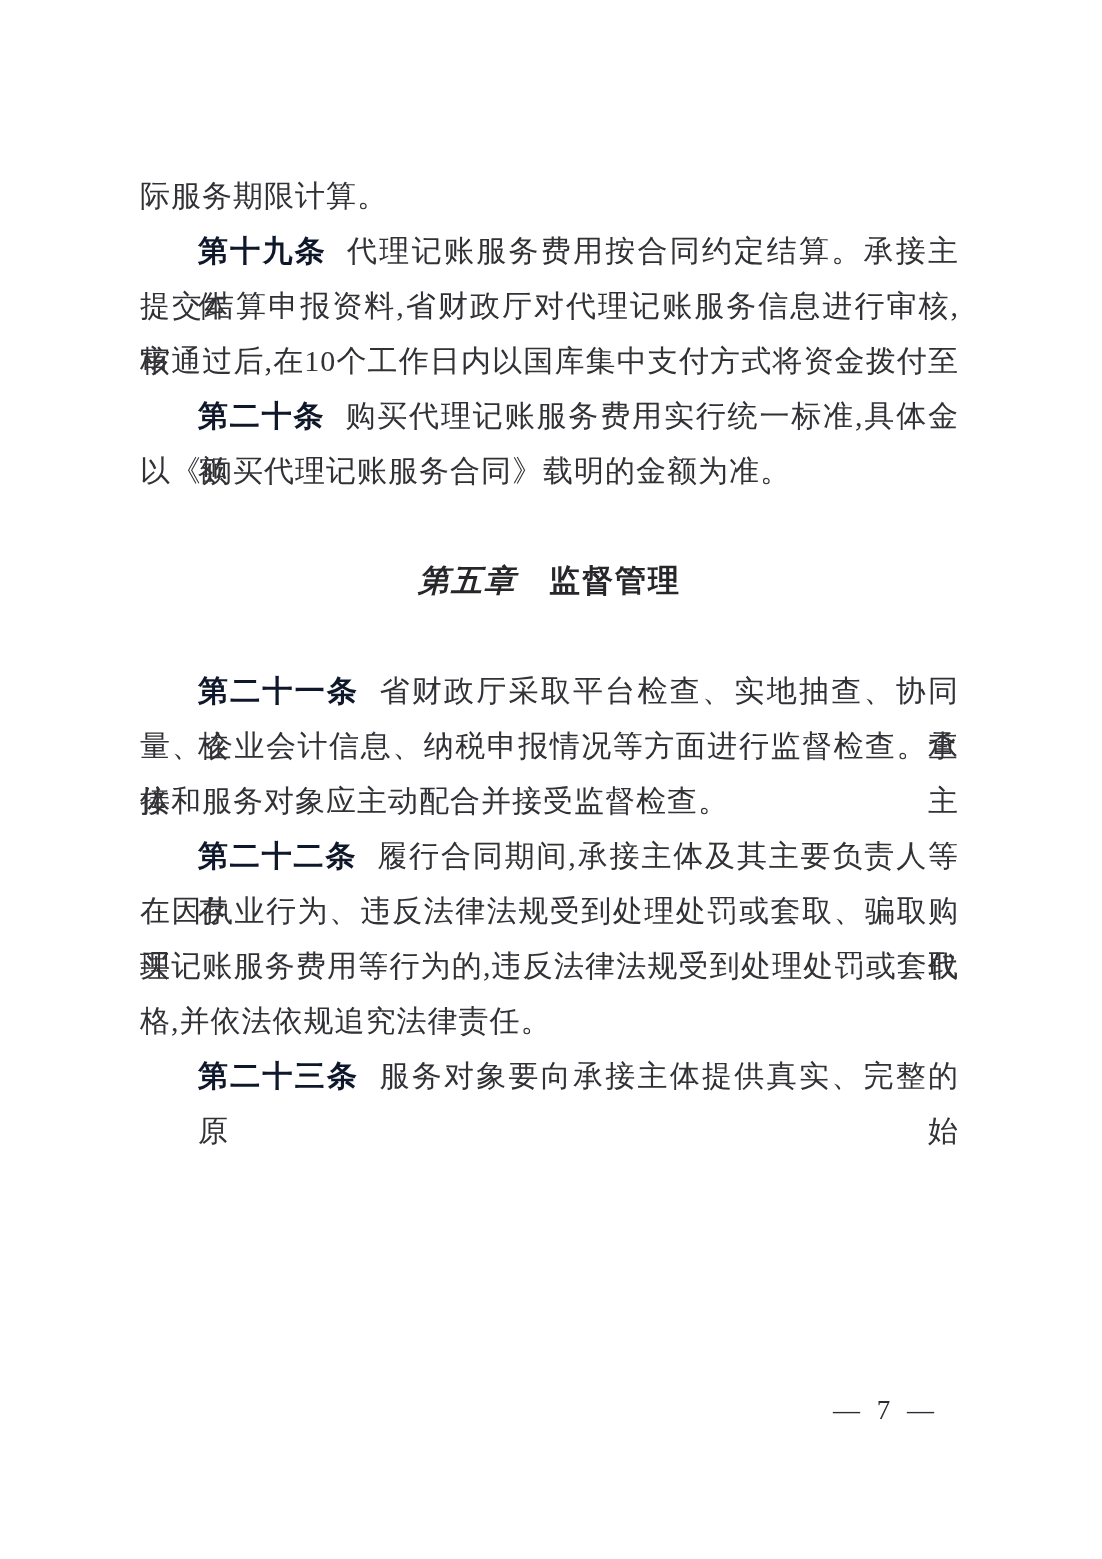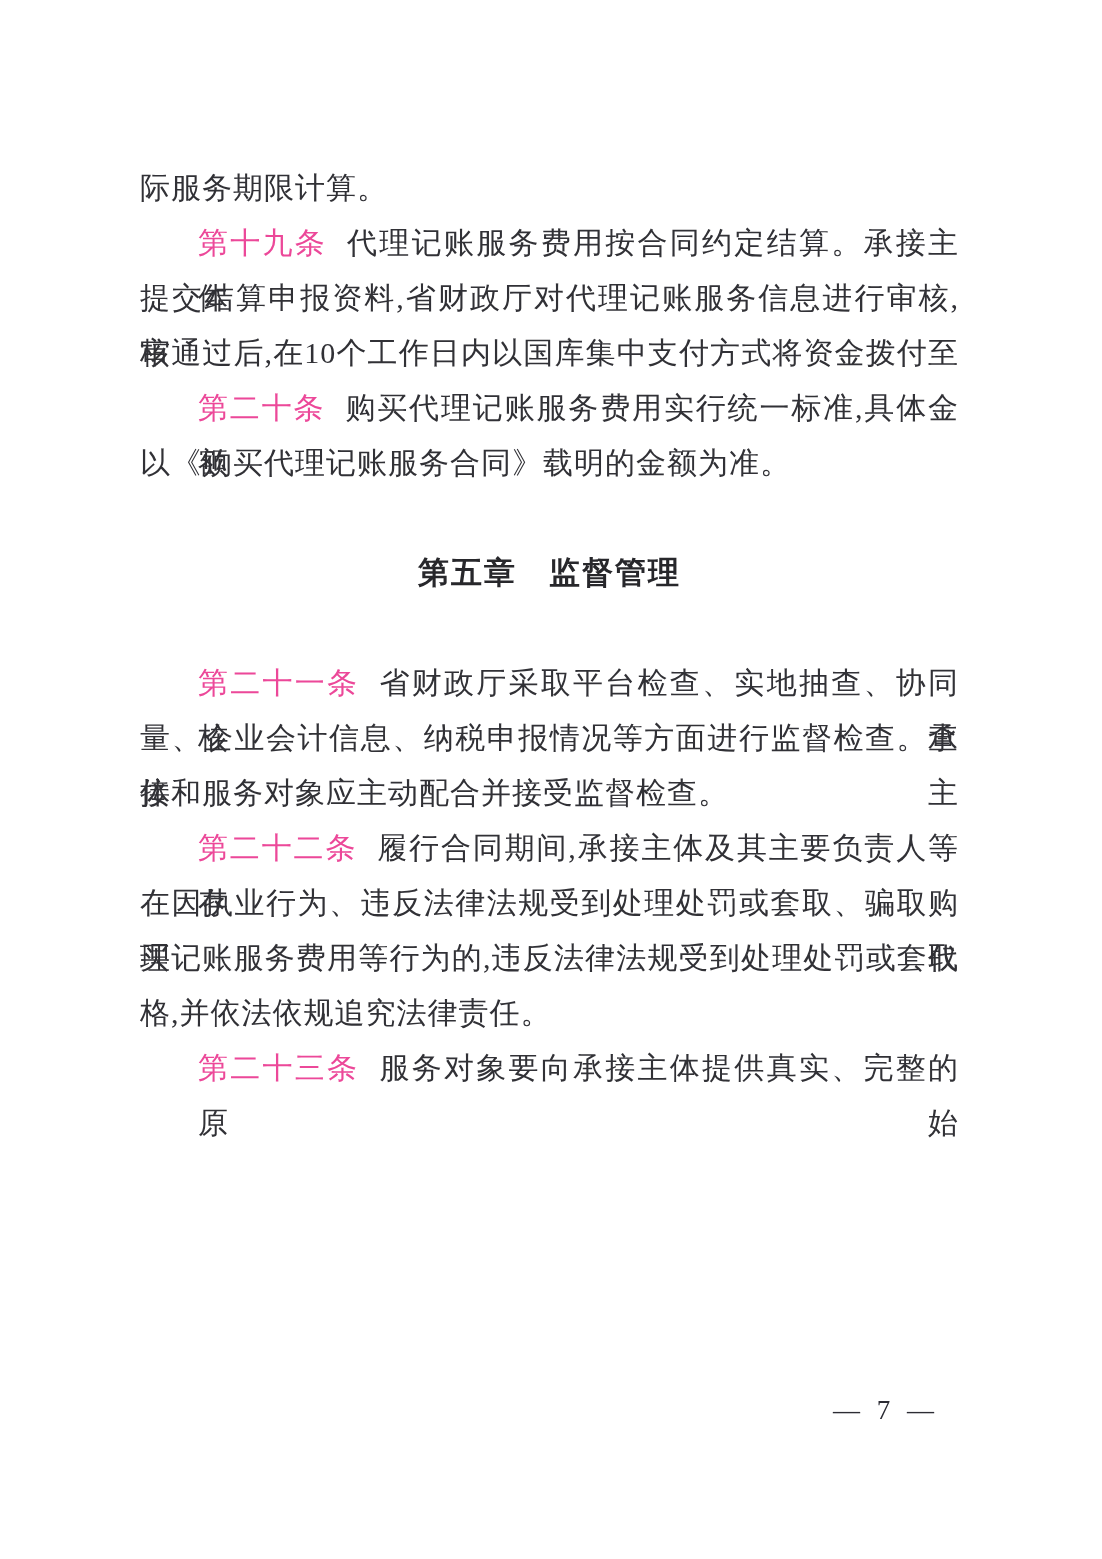--- a/index.html
+++ b/index.html
@@ -14,21 +14,21 @@
     overflow: hidden;
   }
   .sheet {
     position: absolute;
     inset: 0;
     background: #ffffff;
   }
   .text-block {
     position: absolute;
     left: 140px;
-    top: 160px;
+    top: 168px;
     width: 819px;
     color: #313136;
     font-family: "Liberation Serif", "DejaVu Serif", serif;
     font-size: 30px;
   }
   .line {
     height: 55px;
     line-height: 55px;
     letter-spacing: 1px;
     white-space: nowrap;
@@ -39,36 +39,37 @@
     text-align-last: justify;
   }
   .indent {
     padding-left: 58px;
   }
   .blank {
     height: 55px;
   }
   b.art {
     font-family: "Liberation Sans", "DejaVu Sans", sans-serif;
-    font-weight: 400;
+    font-weight: 700;
     letter-spacing: 1px;
     margin-right: 20px;
-    color: #ec4899;
+    color: #0f172a;
   }
   .chapter {
     text-align: center;
     text-align-last: center;
     font-family: "Liberation Sans", "DejaVu Sans", sans-serif;
     font-weight: 700;
     font-size: 31px;
     color: #27272b;
     letter-spacing: 2px;
   }
   .chapter .num {
     margin-right: 32px;
+    font-style: italic;
   }
   .page-num {
     position: absolute;
     top: 1394px;
     right: 163px;
     height: 32px;
     line-height: 32px;
     font-family: "Liberation Serif", "DejaVu Serif", serif;
     font-size: 27px;
     letter-spacing: 5px;

